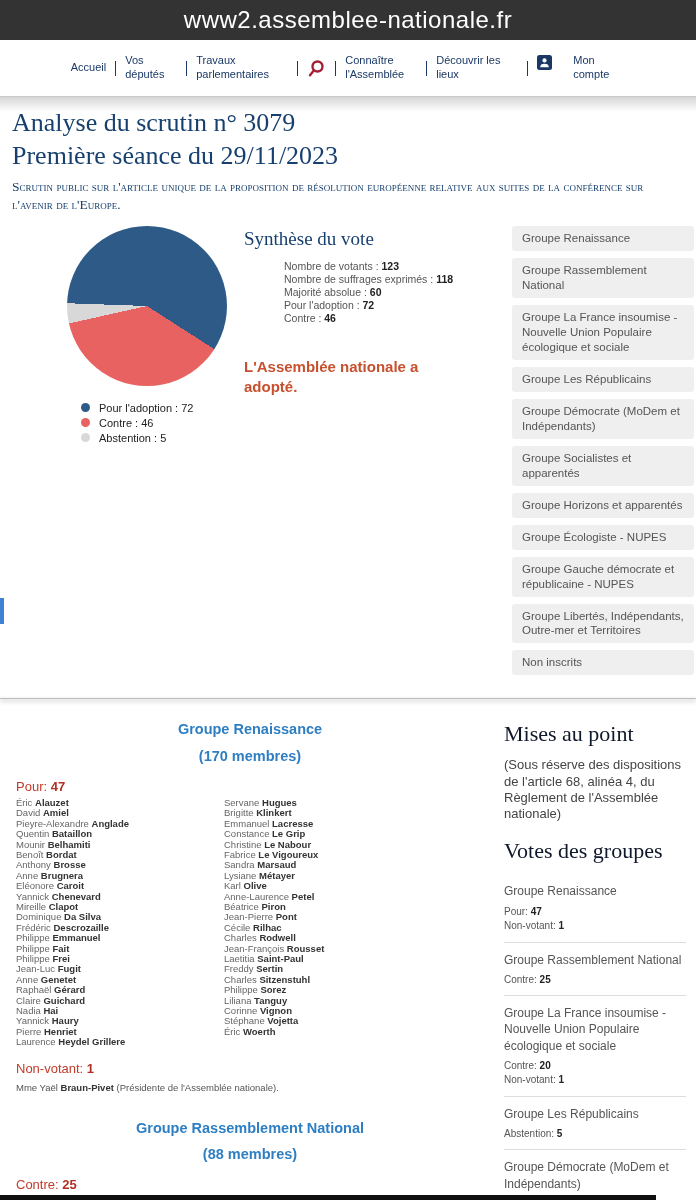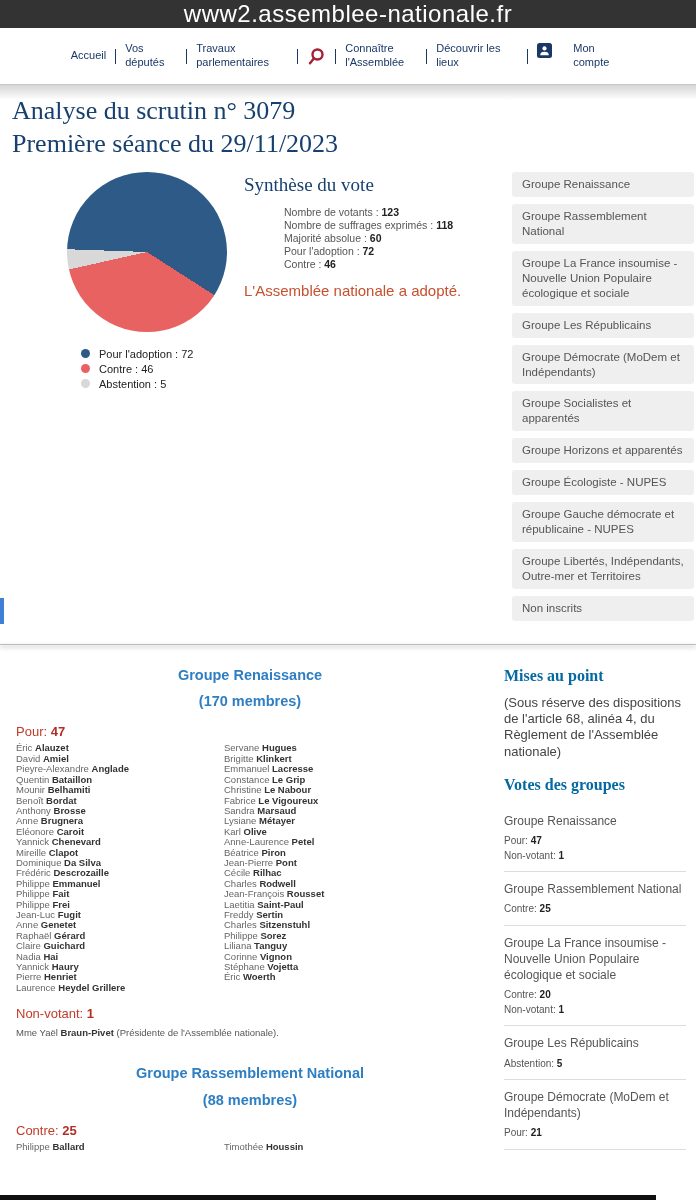--- a/index.html
+++ b/index.html
@@ -3,21 +3,21 @@
 <meta charset="utf-8">
 <style>
   * { margin:0; padding:0; box-sizing:border-box; }
   html,body { width:696px; }
   body {
     height:1200px; overflow:hidden; position:relative;
     background:#ffffff; font-family:"Liberation Sans", sans-serif;
   }
   
   .topbar {
-    height:28px; background:#333333; color:#ffffff;
+    height:40px; background:#333333; color:#ffffff;
     display:flex; align-items:center; justify-content:center;
     font-size:24px; letter-spacing:.5px;
   }
   
   .nav {
     height:57px; background:#ffffff; display:flex; align-items:center;
     justify-content:center; font-size:11px; color:#1a3866; gap:9px;
     border-bottom:1px solid #c9c9c9;
   }
   .nav-item { line-height:1.25; cursor:pointer; }
@@ -38,21 +38,21 @@
   .toprow { display:flex; margin-top:12px; padding-right:10px; }
   .pie-col { width:232px; padding-left:55px; flex:none; }
   .pie { width:160px; height:160px; border-radius:50%; }
   .legend { margin-top:14px; margin-left:14px; }
   .legend-row { display:flex; align-items:center; gap:9px; font-size:11px; color:#222; height:15px; }
   .legend-dot { width:9px; height:9px; border-radius:50%; flex:none; }
   .synth-col { width:268px; flex:none; padding-top:2px; }
   .synth-col h2 { font-family:"Liberation Serif", serif; font-weight:normal; font-size:19px; color:#17406e; margin-bottom:10px; }
   .synth-line { font-size:10.5px; color:#555; line-height:13px;padding-left:40px; }
   .synth-line b { color:#222; }
-  .adopted { margin-top:10px; font-size:15px; font-weight:normal; color:#c7502e; width:220px; line-height:1.3; }
+  .adopted { margin-top:32px; font-size:15px; font-weight:bold; color:#c7502e; width:220px; line-height:1.3; }
   .side-col { margin-left:auto; width:182px; flex:none; }
   .gbtn {
     display:block; width:100%; background:#efefef; border:none; text-align:left;
     border-radius:3px; padding:5px 10px; font-size:11.5px; color:#555;
     line-height:1.3; margin-bottom:7px; cursor:pointer; font-family:inherit;
   }
   
   .divider { margin-top:16px; height:1px; background:#bcbcbc; box-shadow:0 2px 4px rgba(0,0,0,.45); }
   
   .lower { display:flex; padding:20px 10px 0 0; }
@@ -66,21 +66,21 @@
   .vote-head b { color:#b03024; }
   .cols { display:flex; }
   .colA { width:224px; padding-left:16px; flex:none; }
   .colB { flex:1; }
   .nm { font-size:9.5px; line-height:10.4px; color:#666; white-space:nowrap; }
   .nm b { color:#333; }
   .note { font-size:9.5px; color:#555; margin:2px 0 0 16px; line-height:12px; }
   .note b { color:#333; }
   
   .right-col { margin-left:auto; width:182px; flex:none; }
-  .sb-head { font-family:"Liberation Serif", serif; font-weight:bold; font-size:16px; color:#0369a1; margin:2px 0 10px; }
+  .sb-head { font-family:"Liberation Serif", serif; font-weight:normal; font-size:22px; color:#0f172a; margin:2px 0 10px; }
   .mises-note { font-size:13px; color:#444; line-height:1.25; margin-bottom:16px; }
   .ventry { border-bottom:1px solid #dddddd; padding:9px 0 8px; }
   .ventry:last-child { border-bottom:none; }
   .vname { font-size:12px; color:#555; line-height:1.35; margin-bottom:5px; }
   .vline { font-size:10px; color:#555; line-height:1.45; }
   .vline b { color:#222; }
   
   .blue-strip { position:absolute; left:0; top:598px; width:4px; height:26px; background:#3f7fd6; }
   .bottom-bar { position:absolute; left:0; bottom:0; width:656px; height:5px; background:#101010; }
 </style>
@@ -119,20 +119,21 @@
     </span>
     <span class="nav-item w55">Mon compte</span>
   </span>
 </div>
 
 <div class="page-top">
   <h1>
     <span>Analyse du scrutin n° 3079</span><br>
     <span>Première séance du 29/11/2023</span>
   </h1>
+  <div class="subtitle">Scrutin public sur l'article unique de la proposition de résolution européenne relative aux suites de la conférence sur l'avenir de l'Europe.</div>
 
   <div class="toprow">
     <div class="pie-col">
       <div class="pie" style="background: conic-gradient(from 272deg, rgb(46, 90, 135) 0deg, rgb(46, 90, 135) 210.7deg, rgb(233, 98, 98) 210.7deg, rgb(233, 98, 98) 345.4deg, rgb(216, 216, 216) 345.4deg, rgb(216, 216, 216) 360deg);"></div>
       <div class="legend">
 
           <div class="legend-row">
             <span class="legend-dot" style="background: rgb(46, 90, 135);"></span>
             <span>Pour l'adoption : 72</span>
           </div>

